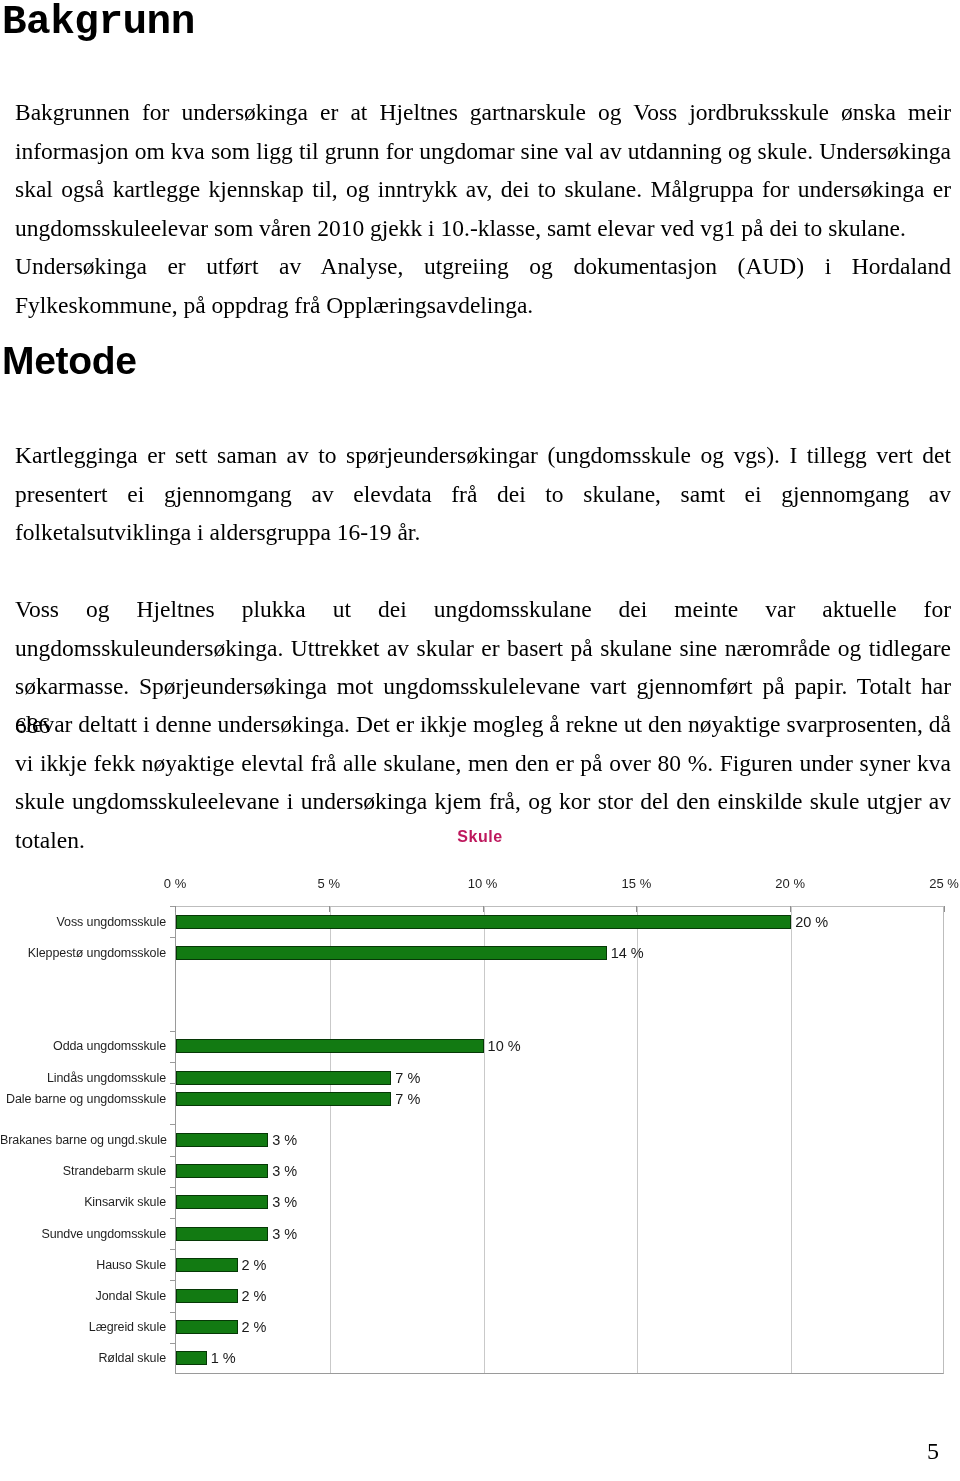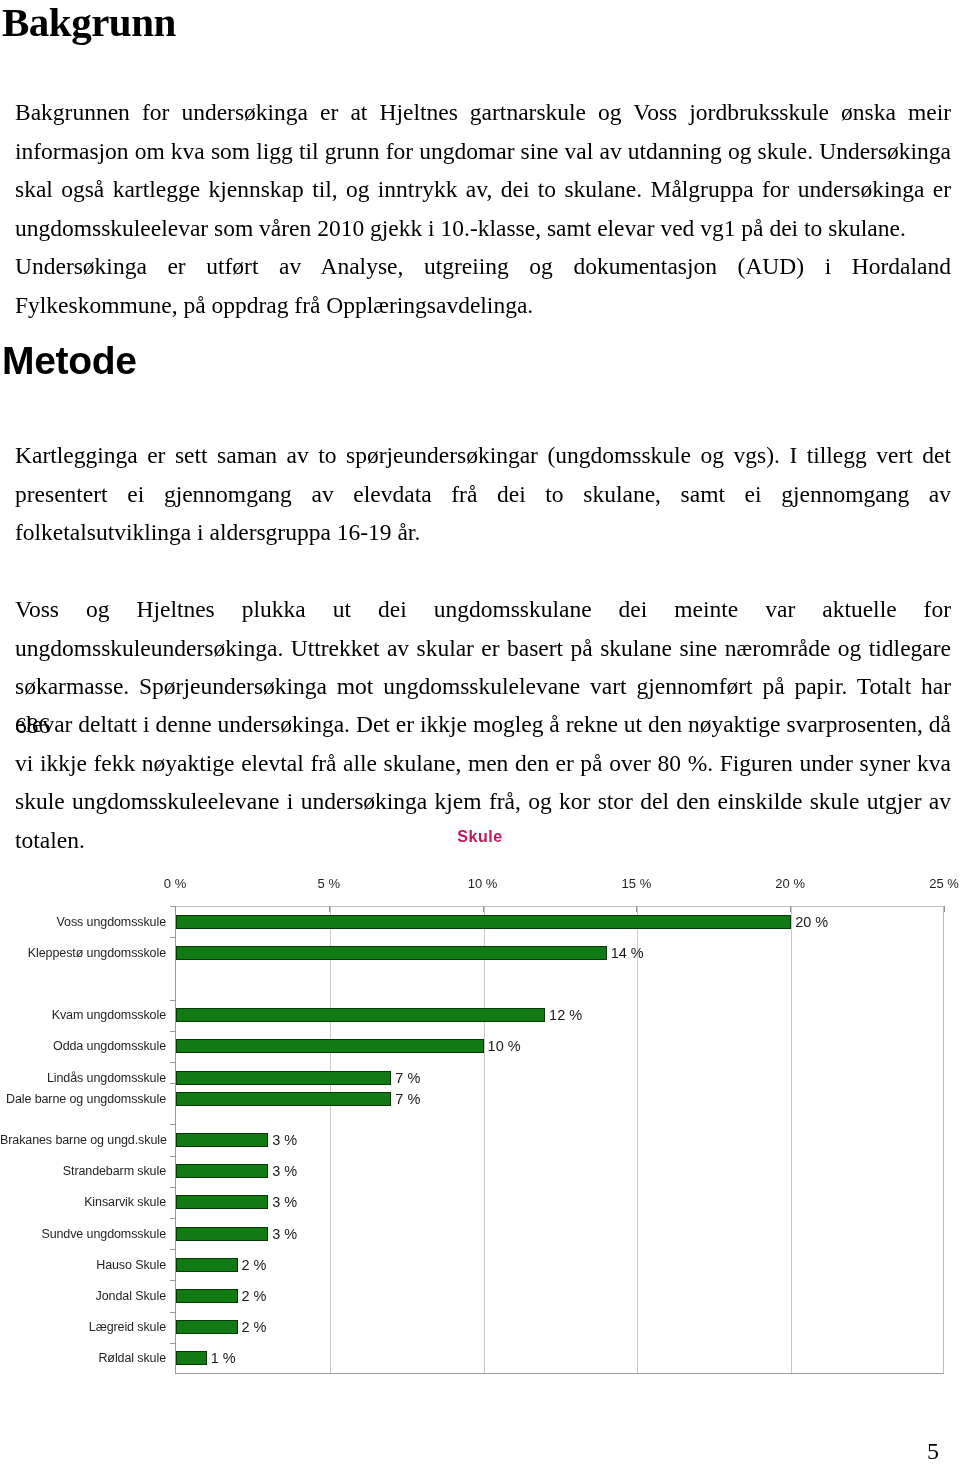--- a/index.html
+++ b/index.html
@@ -18,21 +18,21 @@
 
   .page {
     position: relative;
     width: 960px;
     height: 1481px;
     box-sizing: border-box;
   }
 
   
   h1.doc-h1 {
-    font-family: Liberation Serif, serif;
+    font-family: Liberation Mono, monospace;
     font-weight: bold;
     font-size: 41px;
     line-height: 44px;
     letter-spacing: -0.5px;
     margin: 0;
     padding: 0;
     position: absolute;
     left: 2px;
     top: 0px;
   }
@@ -234,26 +234,20 @@
           <div class="tickmark-y"></div>
           <div class="bar" style="width: 615.2px; background: rgb(18, 122, 18); border-color: rgb(6, 56, 6);"></div>
           <div class="bar-value" style="left: 791.2px;">20 %</div>
         </div>
         <div class="row" style="top: 31.2px; height: 31.2px;">
           <div class="cat-label">Kleppestø ungdomsskole</div>
           <div class="tickmark-y"></div>
           <div class="bar" style="width: 430.64px; background: rgb(18, 122, 18); border-color: rgb(6, 56, 6);"></div>
           <div class="bar-value" style="left: 606.64px;">14 %</div>
         </div>
-        <div class="row" style="top: 93.6px; height: 31.2px;">
-          <div class="cat-label">Kvam ungdomsskole</div>
-          <div class="tickmark-y"></div>
-          <div class="bar" style="width: 369.12px; background: rgb(18, 122, 18); border-color: rgb(6, 56, 6);"></div>
-          <div class="bar-value" style="left: 545.12px;">12 %</div>
-        </div>
         <div class="row" style="top: 124.8px; height: 31.2px;">
           <div class="cat-label">Odda ungdomsskule</div>
           <div class="tickmark-y"></div>
           <div class="bar" style="width: 307.6px; background: rgb(18, 122, 18); border-color: rgb(6, 56, 6);"></div>
           <div class="bar-value" style="left: 483.6px;">10 %</div>
         </div>
         <div class="row" style="top: 156px; height: 31.2px;">
           <div class="cat-label">Lindås ungdomsskule</div>
           <div class="tickmark-y"></div>
           <div class="bar" style="width: 215.32px; background: rgb(18, 122, 18); border-color: rgb(6, 56, 6);"></div>

